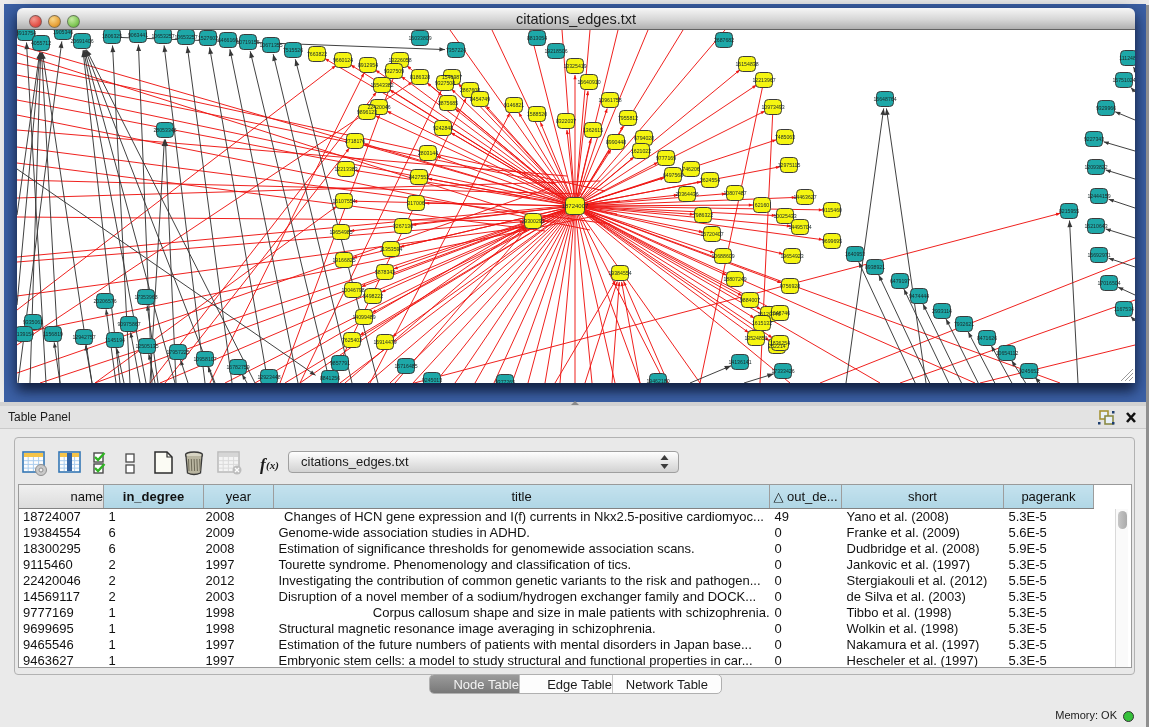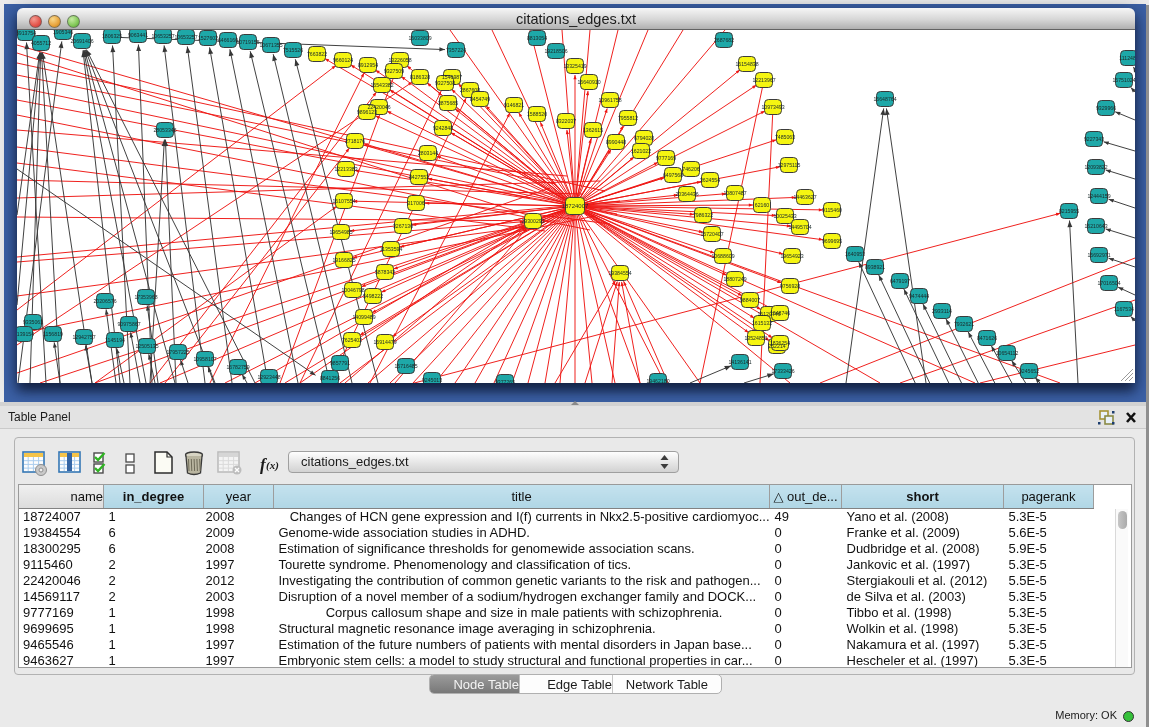--- a/index.html
+++ b/index.html
@@ -782,28 +782,28 @@
             <col style="width:162px">
             <col style="width:90px">
           </colgroup>
           <tbody>
             <tr style="height:23px">
               <th style="font-weight:normal;background:linear-gradient(#f0f0f0,#dcdcdc);border-right:1px solid #9d9d9d;border-bottom:1px solid #828282;text-align:right;overflow:hidden;white-space:nowrap">name</th>
               <th style="font-weight:bold;background:linear-gradient(#c4e2ee,#b0d6e5);border-right:1px solid #9d9d9d;border-bottom:1px solid #828282;text-align:center;overflow:hidden;white-space:nowrap">in_degree</th>
               <th style="font-weight:normal;background:linear-gradient(#c4e2ee,#b0d6e5);border-right:1px solid #9d9d9d;border-bottom:1px solid #828282;text-align:center;overflow:hidden;white-space:nowrap">year</th>
               <th style="font-weight:normal;background:linear-gradient(#c4e2ee,#b0d6e5);border-right:1px solid #9d9d9d;border-bottom:1px solid #828282;text-align:center;overflow:hidden;white-space:nowrap">title</th>
               <th style="font-weight:normal;background:linear-gradient(#c4e2ee,#b0d6e5);border-right:1px solid #9d9d9d;border-bottom:1px solid #828282;text-align:center;overflow:hidden;white-space:nowrap">△ out_de...</th>
-              <th style="font-weight:bold;background:linear-gradient(#c4e2ee,#b0d6e5);border-right:1px solid #9d9d9d;border-bottom:1px solid #828282;text-align:center;overflow:hidden;white-space:nowrap">short</th>
+              <th style="font-weight:normal;background:linear-gradient(#c4e2ee,#b0d6e5);border-right:1px solid #9d9d9d;border-bottom:1px solid #828282;text-align:center;overflow:hidden;white-space:nowrap">short</th>
               <th style="font-weight:normal;background:linear-gradient(#c4e2ee,#b0d6e5);border-right:1px solid #9d9d9d;border-bottom:1px solid #828282;text-align:center;overflow:hidden;white-space:nowrap">pagerank</th>
             </tr>
             <tr style="height:16px">
               <td style="padding-left:4px;overflow:hidden;white-space:nowrap">18724007</td>
               <td style="padding-left:5px;overflow:hidden;white-space:nowrap">1</td>
               <td style="padding-left:2px;overflow:hidden;white-space:nowrap">2008</td>
-              <td style="padding-left:5px;text-align:right;overflow:hidden;white-space:nowrap">Changes of HCN gene expression and I(f) currents in Nkx2.5-positive cardiomyoc...</td>
+              <td style="padding-left:5px;text-align:center;overflow:hidden;white-space:nowrap">Changes of HCN gene expression and I(f) currents in Nkx2.5-positive cardiomyoc...</td>
               <td style="padding-left:5px;overflow:hidden;white-space:nowrap">49</td>
               <td style="padding-left:5px;overflow:hidden;white-space:nowrap">Yano et al. (2008)</td>
               <td style="padding-left:5px;overflow:hidden;white-space:nowrap">5.3E-5</td>
             </tr>
             <tr style="height:16px">
               <td style="padding-left:4px;overflow:hidden;white-space:nowrap">19384554</td>
               <td style="padding-left:5px;overflow:hidden;white-space:nowrap">6</td>
               <td style="padding-left:2px;overflow:hidden;white-space:nowrap">2009</td>
               <td style="padding-left:5px;text-align:left;overflow:hidden;white-space:nowrap">Genome-wide association studies in ADHD.</td>
               <td style="padding-left:5px;overflow:hidden;white-space:nowrap">0</td>
@@ -843,21 +843,21 @@
               <td style="padding-left:2px;overflow:hidden;white-space:nowrap">2003</td>
               <td style="padding-left:5px;text-align:left;overflow:hidden;white-space:nowrap">Disruption of a novel member of a sodium/hydrogen exchanger family and DOCK...</td>
               <td style="padding-left:5px;overflow:hidden;white-space:nowrap">0</td>
               <td style="padding-left:5px;overflow:hidden;white-space:nowrap">de Silva et al. (2003)</td>
               <td style="padding-left:5px;overflow:hidden;white-space:nowrap">5.3E-5</td>
             </tr>
             <tr style="height:16px">
               <td style="padding-left:4px;overflow:hidden;white-space:nowrap">9777169</td>
               <td style="padding-left:5px;overflow:hidden;white-space:nowrap">1</td>
               <td style="padding-left:2px;overflow:hidden;white-space:nowrap">1998</td>
-              <td style="padding-left:5px;text-align:center;overflow:hidden;white-space:nowrap">Corpus callosum shape and size in male patients with schizophrenia.</td>
+              <td style="padding-left:5px;text-align:right;overflow:hidden;white-space:nowrap">Corpus callosum shape and size in male patients with schizophrenia.</td>
               <td style="padding-left:5px;overflow:hidden;white-space:nowrap">0</td>
               <td style="padding-left:5px;overflow:hidden;white-space:nowrap">Tibbo et al. (1998)</td>
               <td style="padding-left:5px;overflow:hidden;white-space:nowrap">5.3E-5</td>
             </tr>
             <tr style="height:16px">
               <td style="padding-left:4px;overflow:hidden;white-space:nowrap">9699695</td>
               <td style="padding-left:5px;overflow:hidden;white-space:nowrap">1</td>
               <td style="padding-left:2px;overflow:hidden;white-space:nowrap">1998</td>
               <td style="padding-left:5px;text-align:left;overflow:hidden;white-space:nowrap">Structural magnetic resonance image averaging in schizophrenia.</td>
               <td style="padding-left:5px;overflow:hidden;white-space:nowrap">0</td>

